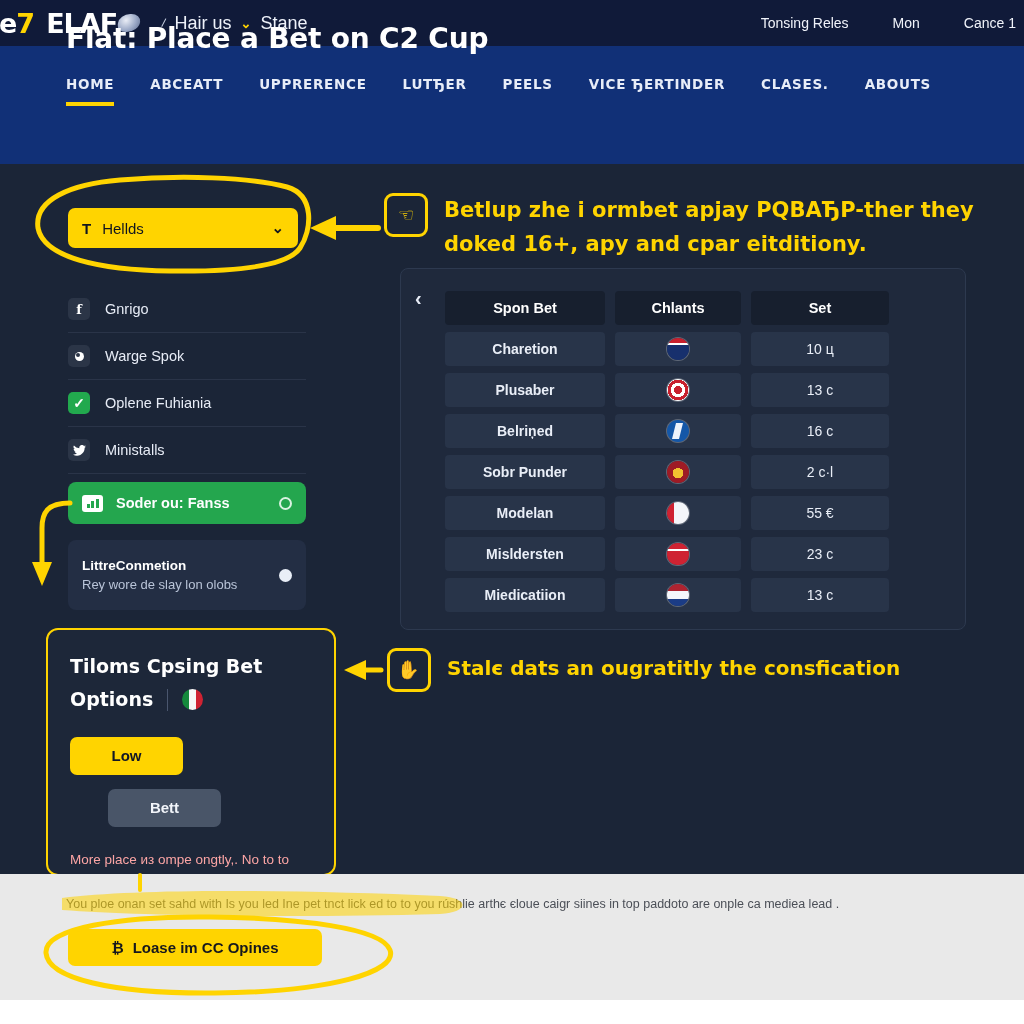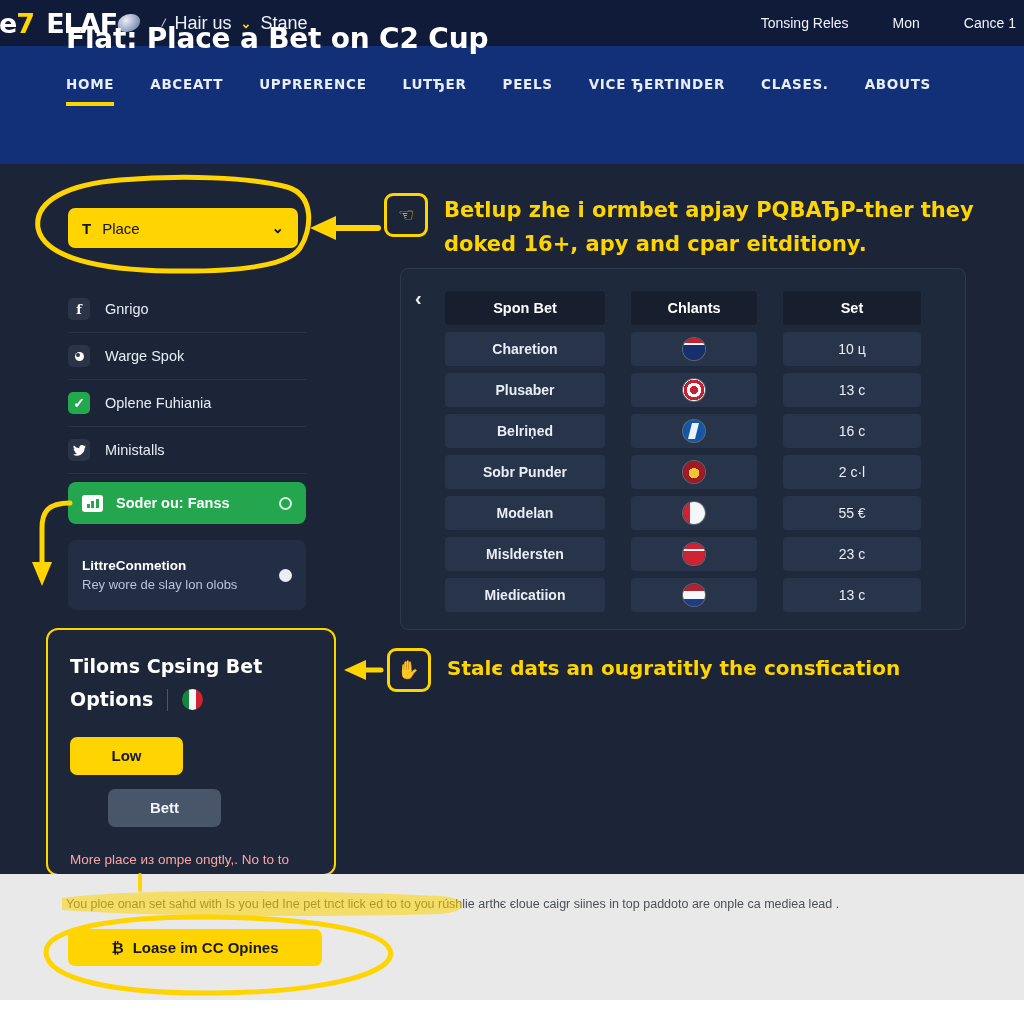--- a/index.html
+++ b/index.html
@@ -158,21 +158,21 @@
   
   #panel {
     position: absolute; left: 400px; top: 268px; width: 566px; height: 362px;
     background: #1f293c; border: 1px solid #2d394f; border-radius: 8px;
   }
   #panel .p-back {
     position: absolute; left: 14px; top: 18px; color: #e6ebf5;
     font-size: 20px; font-weight: bold;
   }
   .tbl { position: absolute; left: 44px; top: 22px; width: 500px; }
-  .tbl-row { display: flex; gap: 26px; margin-bottom: 7px; }
+  .tbl-row { display: flex; gap: 10px; margin-bottom: 7px; }
   .tbl-row .cell {
     height: 34px; display: flex; align-items: center; justify-content: center;
     border-radius: 4px; font-size: 14px;
   }
   .c1 { width: 160px; }
   .c2 { width: 126px; }
   .c3 { width: 138px; }
   .tbl-row.head .cell { background: #171f2e; color: #ffffff; font-weight: bold; font-size: 14.5px; }
   .tbl-row.body .cell { background: #283449; color: #e9eef7; }
   .tbl-row.body .cell.c1 { font-weight: 600; }
@@ -257,21 +257,21 @@
   <div class="tab">PEELS</div>
   <div class="tab">VICE ЂERTINDER</div>
   <div class="tab">CLASES.</div>
   <div class="tab">ABOUTS</div>
 </div>
 
 <div id="body-area"></div>
 
 <div id="dropdown">
   <span class="dd-t">T</span>
-  <span class="dd-label">Place</span>
+  <span class="dd-label">Hellds</span>
   <span class="dd-chev">⌄</span>
 </div>
 
 <div id="sidelist">
   <div class="side-row">
     <span class="side-ico ico-fb">f</span>
     <span class="side-label">Gnrigo</span>
   </div>
   <div class="side-row">
     <span class="side-ico ico-cam">

